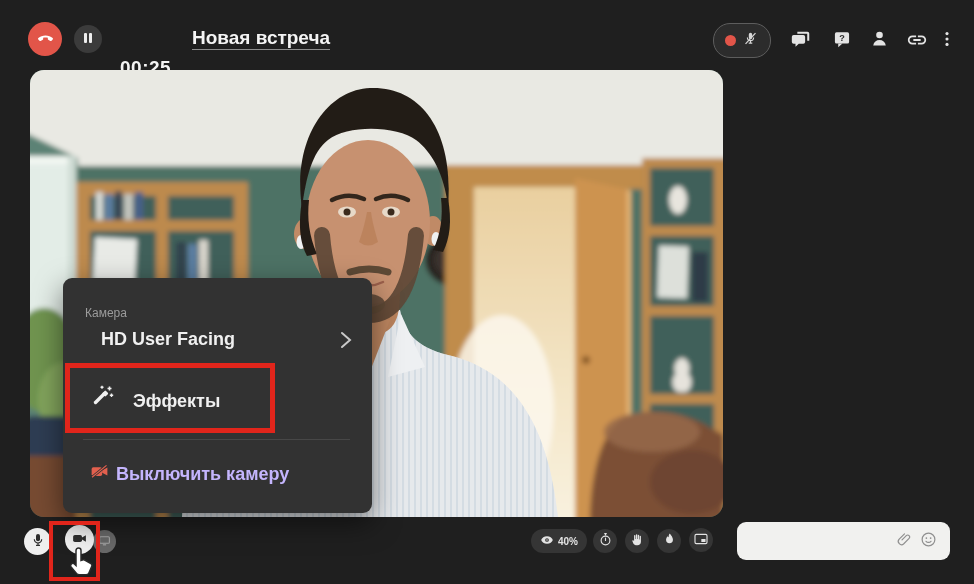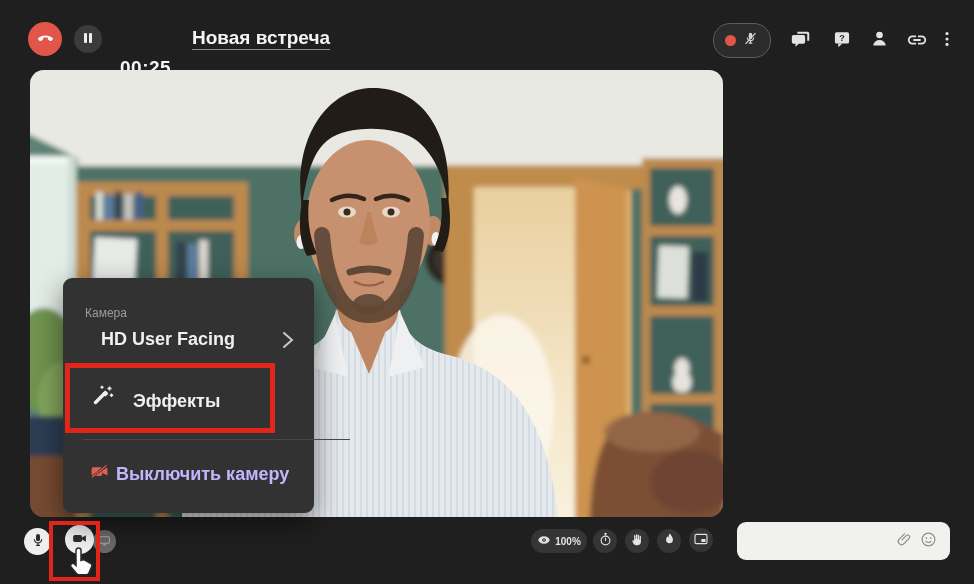--- a/index.html
+++ b/index.html
@@ -17,21 +17,21 @@
         border-bottom:1px solid #8d8d8d;cursor:text;}
   .record-pill{left:713px;top:23px;width:56px;height:33px;border-radius:17px;background:#2c2c2c;
         border:1px solid #5d5d5d;display:flex;align-items:center;justify-content:center;gap:6px;cursor:pointer;}
   .record-dot{width:11px;height:11px;border-radius:50%;background:#e25549;}
   .icon-btn{position:absolute;width:26px;height:26px;background:transparent;border:none;display:flex;
         align-items:center;justify-content:center;cursor:pointer;}
   
   .video{left:30px;top:70px;width:693px;height:447px;border-radius:14px;overflow:hidden;background:#44635a;}
   .video svg{display:block;}
   
-  .camera-menu{left:63px;top:278px;width:251px;height:235px;background:#323232;border-radius:9px;
+  .camera-menu{left:63px;top:278px;width:309px;height:235px;background:#323232;border-radius:9px;
         box-shadow:0 10px 28px rgba(0,0,0,.5);z-index:5;}
   .menu-section{position:absolute;left:22px;top:28px;font-size:12px;color:#9c9c9c;}
   .menu-device{position:absolute;left:32px;top:47px;width:260px;height:28px;font-size:18px;font-weight:700;
         color:#f0f0f0;background:none;border:none;text-align:left;cursor:pointer;}
   .menu-chevron{position:absolute;right:18px;top:50px;}
   .menu-effects{position:absolute;left:22px;top:104px;display:flex;align-items:flex-end;gap:18px;
         background:none;border:none;color:#f0f0f0;font-size:18px;font-weight:700;cursor:pointer;}
   .menu-divider{position:absolute;left:20px;top:161px;width:267px;height:1px;background:#474747;}
   .menu-camoff{position:absolute;left:20px;top:182px;display:flex;align-items:center;gap:6px;
         background:none;border:none;color:#c4b5fd;font-size:18px;font-weight:700;cursor:pointer;}
@@ -308,21 +308,21 @@
   </span>
 
   <button class="abs zoom-pill">
     <span>
       <svg width="14" height="14" viewBox="0 0 24 24">
           <path d="M12 5.5C7.2 5.5 3.4 8.3 2 12c1.4 3.7 5.2 6.5 10 6.5s8.6-2.8 10-6.5c-1.4-3.7-5.2-6.5-10-6.5z" fill="#e3e3e3"></path>
           <circle cx="12" cy="12" r="3.2" fill="#353535"></circle>
           <circle cx="12" cy="12" r="1.3" fill="#e3e3e3"></circle>
         </svg>
     </span>
-    <span>100%</span>
+    <span>40%</span>
   </button>
   <button class="cbtn b-timer">
     <span>
       <svg width="15" height="15" viewBox="0 0 24 24">
           <circle cx="12" cy="13.5" r="7" stroke="#e3e3e3" stroke-width="1.8" fill="none"></circle>
           <path d="M10 2.5h4M12 2.5v3" stroke="#e3e3e3" stroke-width="1.8"></path>
           <path d="M12 13.5v-4" stroke="#e3e3e3" stroke-width="1.8" stroke-linecap="round"></path>
         </svg>
     </span>
   </button>

